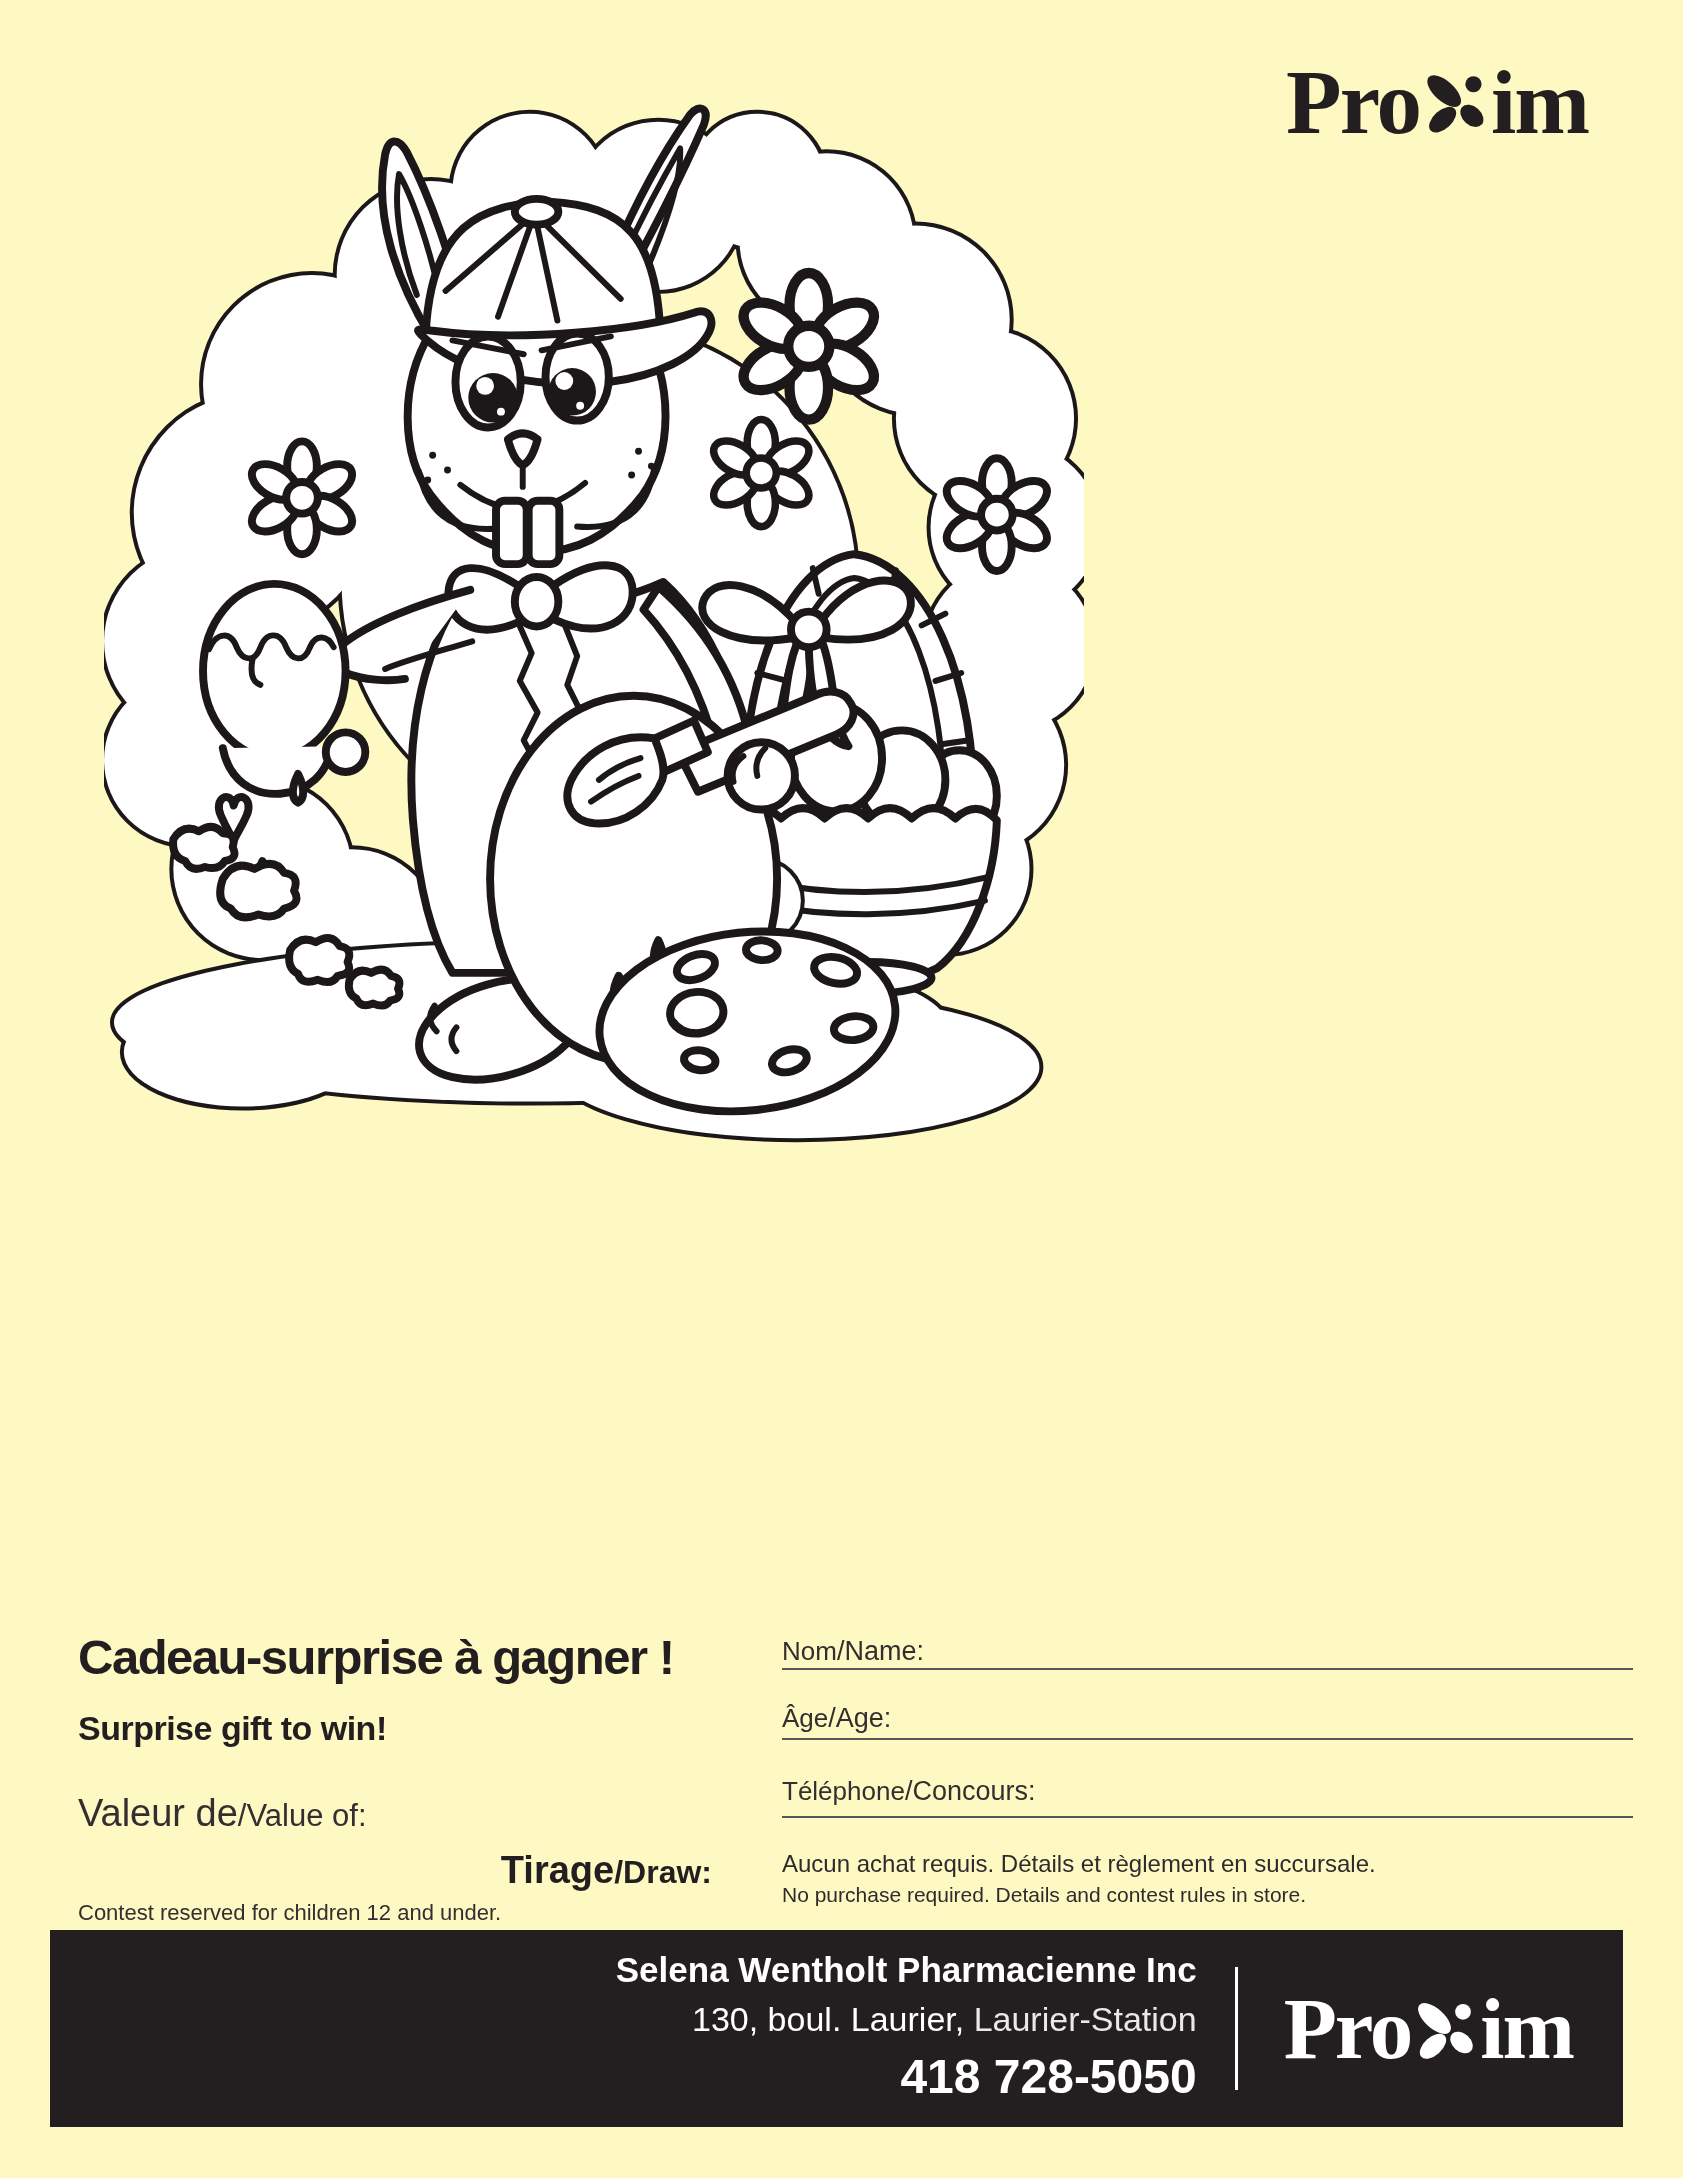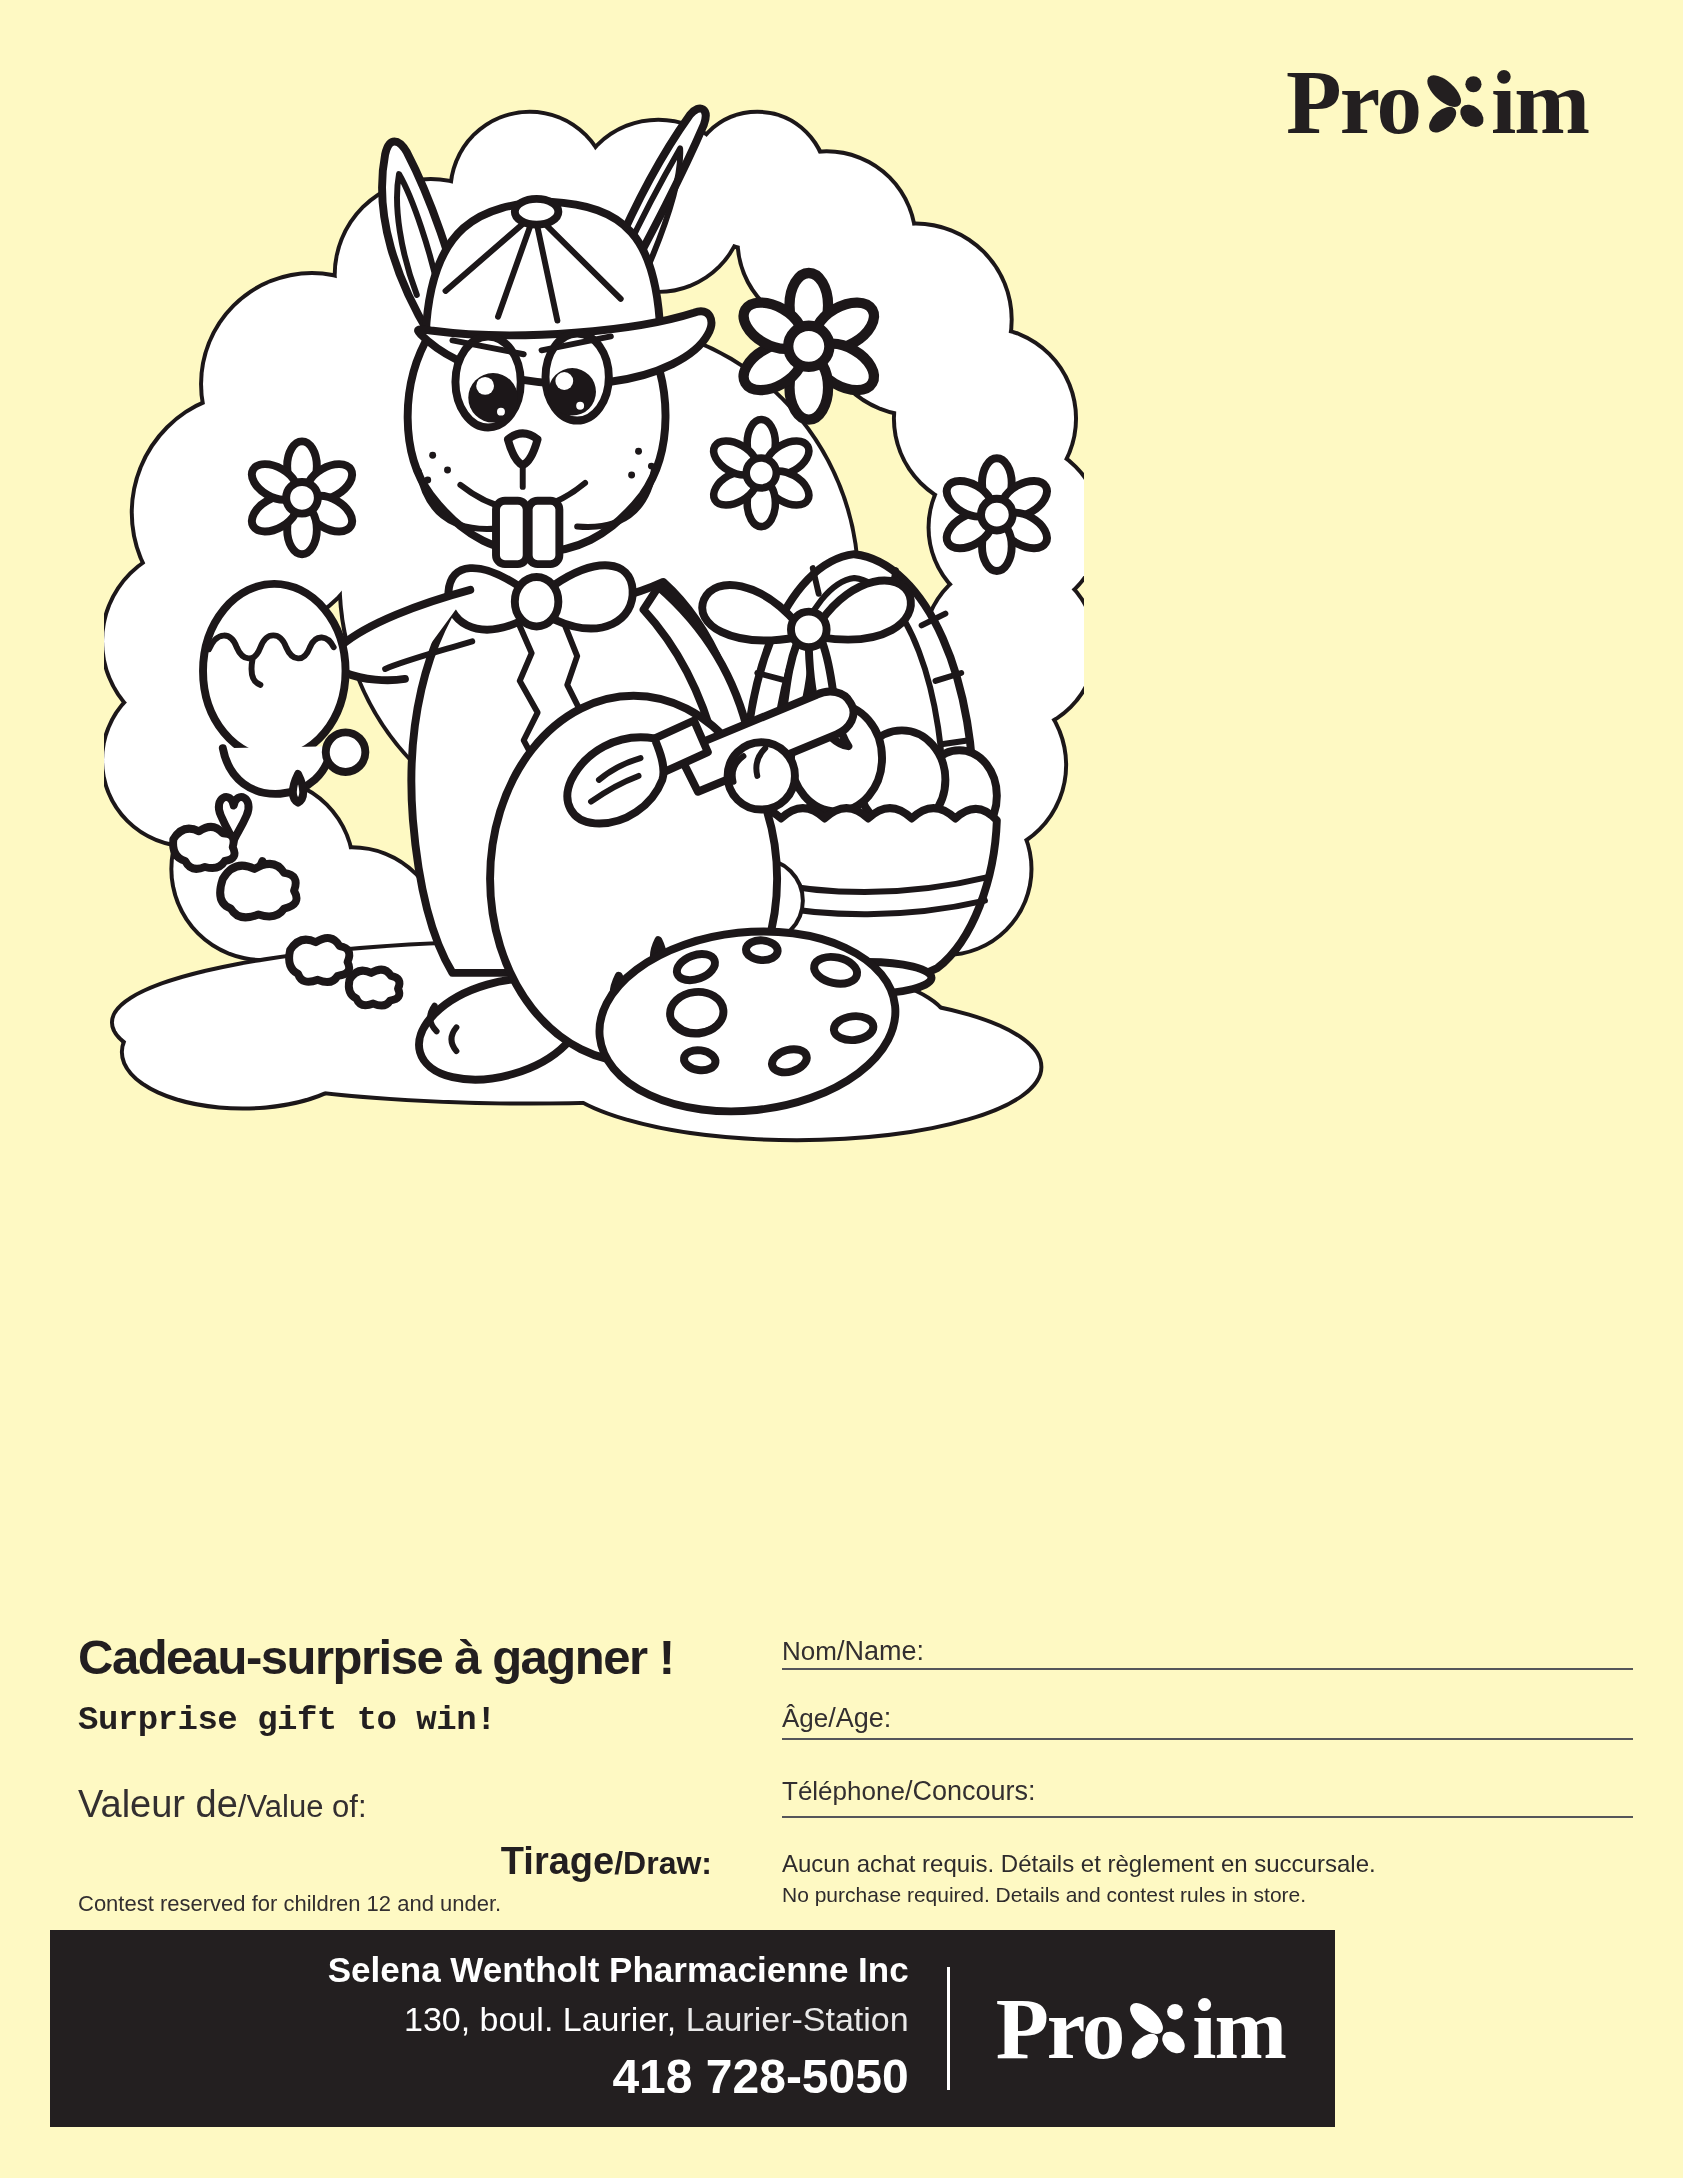--- a/index.html
+++ b/index.html
@@ -17,41 +17,41 @@
   
   #art{position:absolute;left:104px;top:87px;width:980px;height:1069px;}
   #art svg{width:100%;height:100%;display:block;}
   .ln{fill:#ffffff;stroke:#1c1719;stroke-width:8;stroke-linecap:round;stroke-linejoin:round;}
   .ln2{fill:none;stroke:#1c1719;stroke-width:6;stroke-linecap:round;stroke-linejoin:round;}
   .fillk{fill:#1c1719;stroke:none;}
   .wht{fill:#ffffff;stroke:none;}
   
   #promo{position:absolute;left:78px;top:1629px;width:634px;}
   .promo-title{font-size:49px;font-weight:700;letter-spacing:-1.5px;color:#231f20;}
-  .promo-sub{font-size:34px;font-weight:700;letter-spacing:-0.5px;color:#231f20;margin-top:16px;font-family:Liberation Mono, monospace;}
+  .promo-sub{font-size:34px;font-weight:700;letter-spacing:-0.5px;color:#231f20;margin-top:24px;}
   .promo-value{margin-top:44px;font-weight:400;color:#332f30;}
   .promo-value .big{font-size:38px;}
   .promo-value .small{font-size:31px;}
   .promo-draw{margin-top:14px;font-weight:700;color:#231f20;text-align:right;}
   .promo-draw .big{font-size:38px;}
   .promo-draw .small{font-size:32px;}
   .promo-rule-fr{margin-top:22px;font-size:27px;color:#332f30;}
   .promo-rule-en{margin-top:8px;font-size:22px;color:#332f30;}
   
   .f-label{position:absolute;left:782px;color:#332f30;white-space:nowrap;}
   .f-label .big{font-size:26px;}
   .f-label .small{font-size:27px;}
   .f-line{position:absolute;left:782px;width:851px;border-bottom:2px solid #55565a;}
   #fld0{top:1636px;} #ln0{top:1668px;}
   #fld1{top:1703px;} #ln1{top:1738px;}
   #fld2{top:1776px;} #ln2b{top:1816px;}
   #disc-fr{position:absolute;left:782px;top:1850px;font-size:24px;color:#2e2b2c;}
   #disc-en{position:absolute;left:782px;top:1883px;font-size:21px;color:#2e2b2c;}
   
-  #bar{position:absolute;left:50px;top:1930px;width:1285px;height:197px;background:#231f20;}
+  #bar{position:absolute;left:50px;top:1930px;width:1573px;height:197px;background:#231f20;}
   #bar-inner{display:flex;align-items:center;justify-content:flex-end;height:100%;padding-right:50px;box-sizing:border-box;}
   #bar-text{text-align:right;color:#ffffff;line-height:1.42;}
   .bar-name{font-size:35px;font-weight:700;}
   .bar-addr{font-size:34px;font-weight:400;}
   .bar-addr .lite{color:#e9e9e9;font-weight:400;}
   .bar-phone{font-size:48px;font-weight:700;}
   #bar-divider{width:3px;height:123px;background:#ffffff;margin:0 46px 0 38px;flex:0 0 auto;}
   #footer-logo{color:#ffffff;}
   #footer-logo .word{font-size:87px;}
   #footer-logo .xmark{width:75px;height:83px;margin:4px -4px 0 -2px;}

